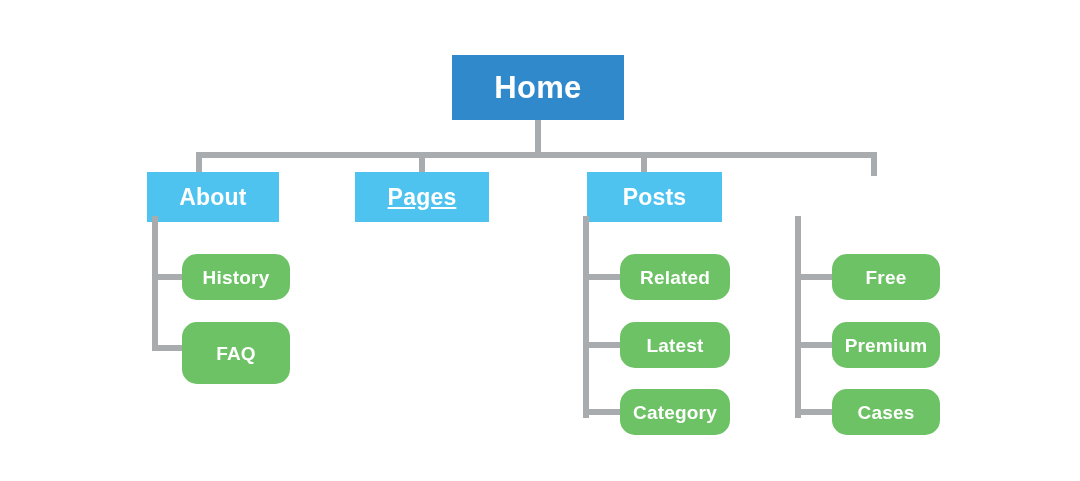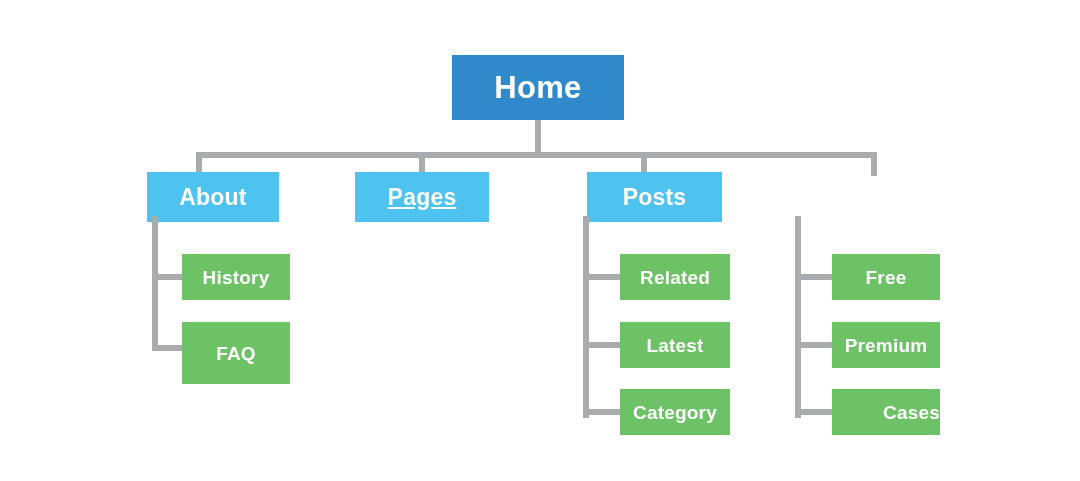--- a/index.html
+++ b/index.html
@@ -53,20 +53,21 @@
     background: #4ec3f0;
     font-size: 23px;
     font-weight: bold;
     letter-spacing: 0.2px;
   }
   .node-leaf {
     background: #6cc264;
     font-size: 19px;
     font-weight: bold;
     letter-spacing: 0.2px;
+    border-radius: 15px;
   }
 </style>
 </head>
 <body>
 
 <div id="canvas">
 
   <div class="node node-root" style="left:452px; top:55px; width:172px; height:65px;">
     <span>Home</span>
   </div>
@@ -123,17 +124,17 @@
   <div class="line line-h" style="left:795px; top:274px; width:43px;"></div>
   <div class="line line-h" style="left:795px; top:342px; width:43px;"></div>
   <div class="line line-h" style="left:795px; top:409px; width:43px;"></div>
 
   <div class="node node-leaf" style="left:832px; top:254px; width:108px; height:46px;">
     <span>Free</span>
   </div>
   <div class="node node-leaf" style="left:832px; top:322px; width:108px; height:46px;">
     <span>Premium</span>
   </div>
-  <div class="node node-leaf" style="left:832px; top:389px; width:108px; height:46px;justify-content:flex-end;">
+  <div class="node node-leaf" style="left:832px; top:389px; width:108px; height:46px;">
     <span>Cases</span>
   </div>
 
 </div>
 
 </body></html>

